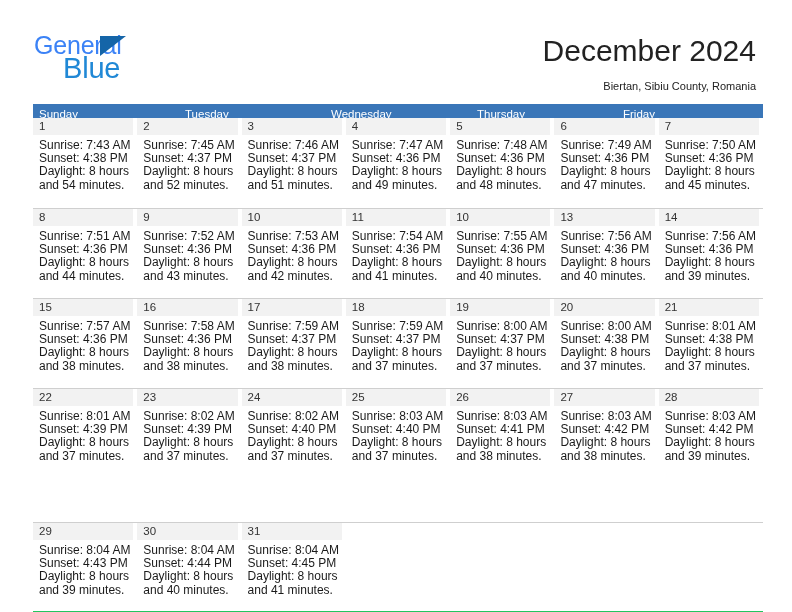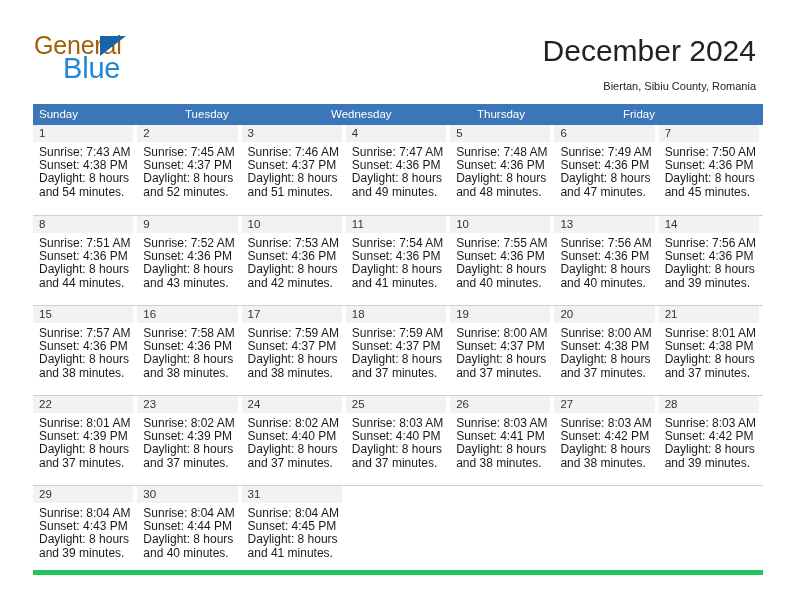--- a/index.html
+++ b/index.html
@@ -37,21 +37,21 @@
     top: 32px;
     width: 210px;
     height: 56px;
   }
   .logo-general {
     position: absolute;
     left: 0;
     top: 0;
     font-size: 25px;
     letter-spacing: -0.2px;
-    color: #a16207;
+    color: #3b82f6;
     line-height: 26px;
   }
   .logo-tri {
     position: absolute;
     left: 66px;
     top: 4px;
     width: 0;
     height: 0;
     border-left: 26px solid #1565a8;
     border-bottom: 20px solid transparent;
@@ -91,42 +91,42 @@
   .calendar {
     position: absolute;
     left: 33px;
     top: 104px;
     width: 730px;
   }
 
   .weekday-row {
     display: flex;
     width: 730px;
-    height: 21px;
+    height: 14px;
     background: #3a76b8;
   }
   .weekday {
     flex: 1 1 0;
     font-size: 11.5px;
     color: #ffffff;
     line-height: 21px;
     padding-left: 6px;
     box-sizing: border-box;
     white-space: nowrap;
   }
 
   .week-row {
     display: flex;
     width: 730px;
     height: 90px;
     border-top: 1px solid #cfcfcf;
     box-sizing: border-box;
   }
   .week-row.first { border-top: none; }
-  .week-row.last { border-bottom: 5px solid #22c55e; }
+  .week-row.last { border-bottom: 1px solid #22c55e; margin-top: 44px; }
 
   .day-cell {
     flex: 1 1 0;
     box-sizing: border-box;
     padding-right: 4px;
     position: relative;
   }
   .day-cell.empty .daynum-band,
   .day-cell.empty .day-info { visibility: hidden; }
 

